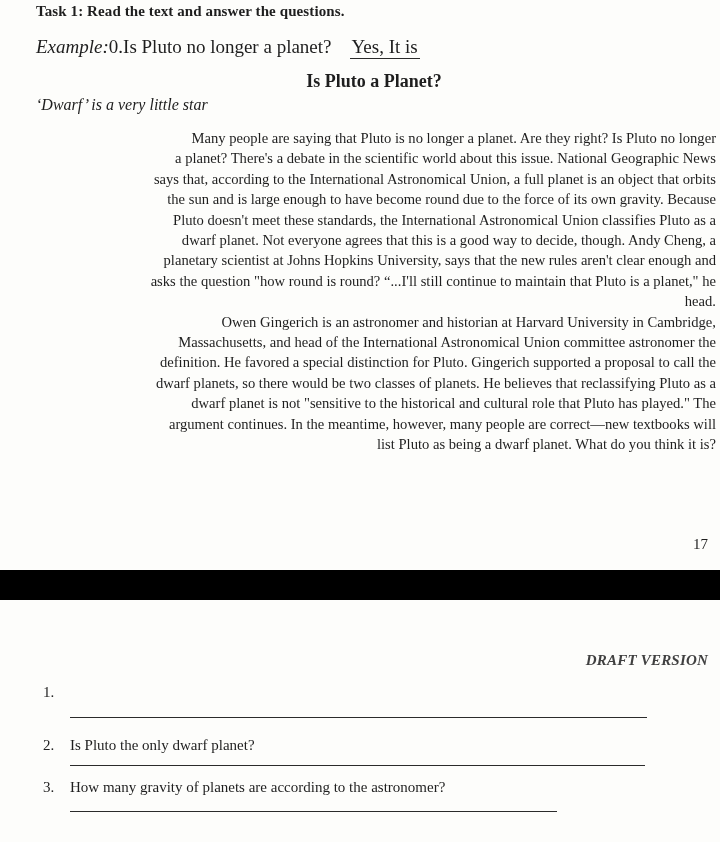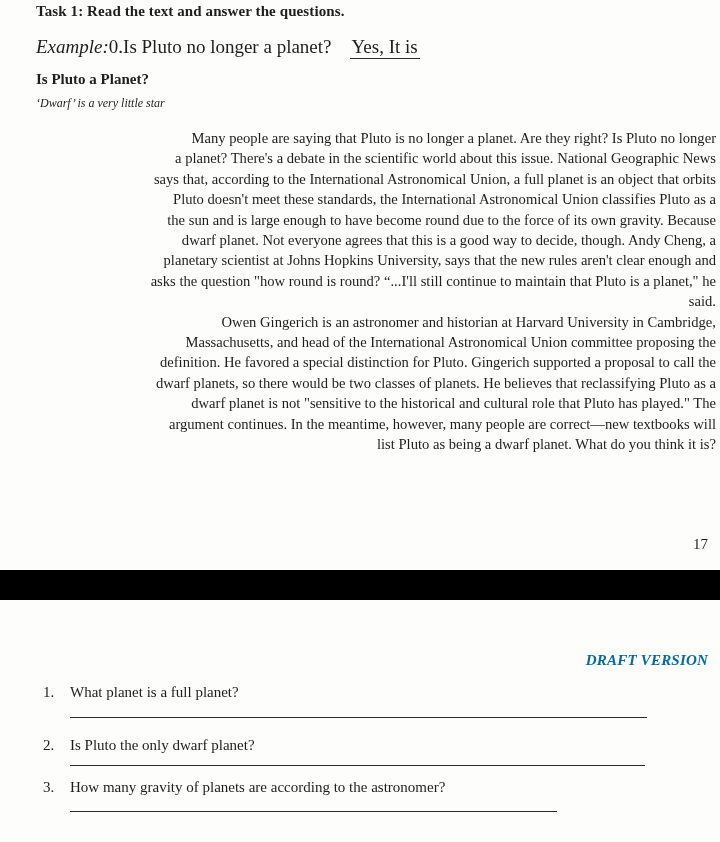--- a/index.html
+++ b/index.html
@@ -31,28 +31,29 @@
   .example-label { font-style: italic; }
   .example-answer {
     margin-left: 18px;
     border-bottom: 1.5px solid #2a2a2a;
     padding: 0 2px 1px 2px;
   }
   .passage-title {
     position: absolute;
     left: 36px; top: 71px;
     width: 676px;
-    font-size: 15px;
+    text-align: center;
+    font-size: 18px;
     font-weight: bold;
     white-space: nowrap;
   }
   .passage-subtitle {
     position: absolute;
     left: 36px; top: 96px;
-    font-size: 12px;
+    font-size: 16px;
     font-style: italic;
     white-space: nowrap;
   }
   .passage-body {
     position: absolute;
     left: 36px; top: 128px;
     width: 680px;
     font-size: 14.6px;
     line-height: 20.4px;
     text-align: right;
@@ -72,21 +73,21 @@
     background: #000000;
   }
   .draft-label {
     position: absolute;
     right: 12px; top: 652px;
     font-size: 15px;
     font-style: italic;
     font-weight: bold;
     font-stretch: condensed;
     letter-spacing: 0.2px;
-    color: #0369a1;
+    color: #404040;
   }
   .question-row {
     position: absolute;
     left: 43px;
     font-size: 15px;
     white-space: nowrap;
     display: flex;
   }
   .q-num { display: inline-block; width: 27px; }
   .q1 { top: 684px; }
@@ -112,44 +113,43 @@
   <div class="example-line"><span class="example-label">Example:</span><span>0.Is Pluto no longer a planet?</span><span class="example-answer">Yes, It is</span></div>
 
   <div class="passage-title">Is Pluto a Planet?</div>
 
   <div class="passage-subtitle">‘Dwarf’ is a very little star</div>
 
   <div class="passage-body">
     <div class="line indent">Many people are saying that Pluto is no longer a planet. Are they right? Is Pluto no longer</div>
     <div class="line">a planet? There's a debate in the scientific world about this issue. National Geographic News</div>
     <div class="line">says that, according to the International Astronomical Union, a full planet is an object that orbits</div>
+    <div class="line">the sun and is large enough to have become round due to the force of its own gravity. Because</div>
     <div class="line">Pluto doesn't meet these standards, the International Astronomical Union classifies Pluto as a</div>
-    <div class="line">the sun and is large enough to have become round due to the force of its own gravity. Because</div>
     <div class="line">dwarf planet.  Not everyone agrees that this is a good way to decide, though.  Andy Cheng, a</div>
     <div class="line">planetary scientist at Johns Hopkins University, says that the new rules aren't clear enough and</div>
     <div class="line">asks the question "how round is round? “...I'll still continue to maintain that Pluto is a planet," he</div>
-    <div class="line">said.</div>
+    <div class="line">head.</div>
     <div class="line indent">Owen Gingerich is an astronomer and historian at Harvard University in Cambridge,</div>
-    <div class="line">Massachusetts, and head of the International Astronomical Union committee proposing the</div>
+    <div class="line">Massachusetts, and head of the International Astronomical Union committee astronomer the</div>
     <div class="line">definition. He favored a special distinction for Pluto. Gingerich supported a proposal to call the</div>
     <div class="line">dwarf planets, so there would be two classes of planets. He believes that reclassifying Pluto as a</div>
     <div class="line">dwarf planet is not "sensitive to the historical and cultural role that Pluto has played." The</div>
     <div class="line">argument continues. In the meantime, however, many people are correct—new textbooks will</div>
     <div class="line">list Pluto as being a dwarf planet. What do you think it is?</div>
   </div>
 
   <div class="page-number">17</div>
 
   <div class="divider-band"></div>
 
   <div class="draft-label">DRAFT VERSION</div>
 
   <div class="question-row q1">
     <span class="q-num">1.</span>
-    <span class="q-text">What planet is a full planet?</span>
   </div>
   <div class="answer-line al1"></div>
 
   <div class="question-row q2">
     <span class="q-num">2.</span>
     <span class="q-text">Is Pluto the only dwarf planet?</span>
   </div>
   <div class="answer-line al2"></div>
 
   <div class="question-row q3">

